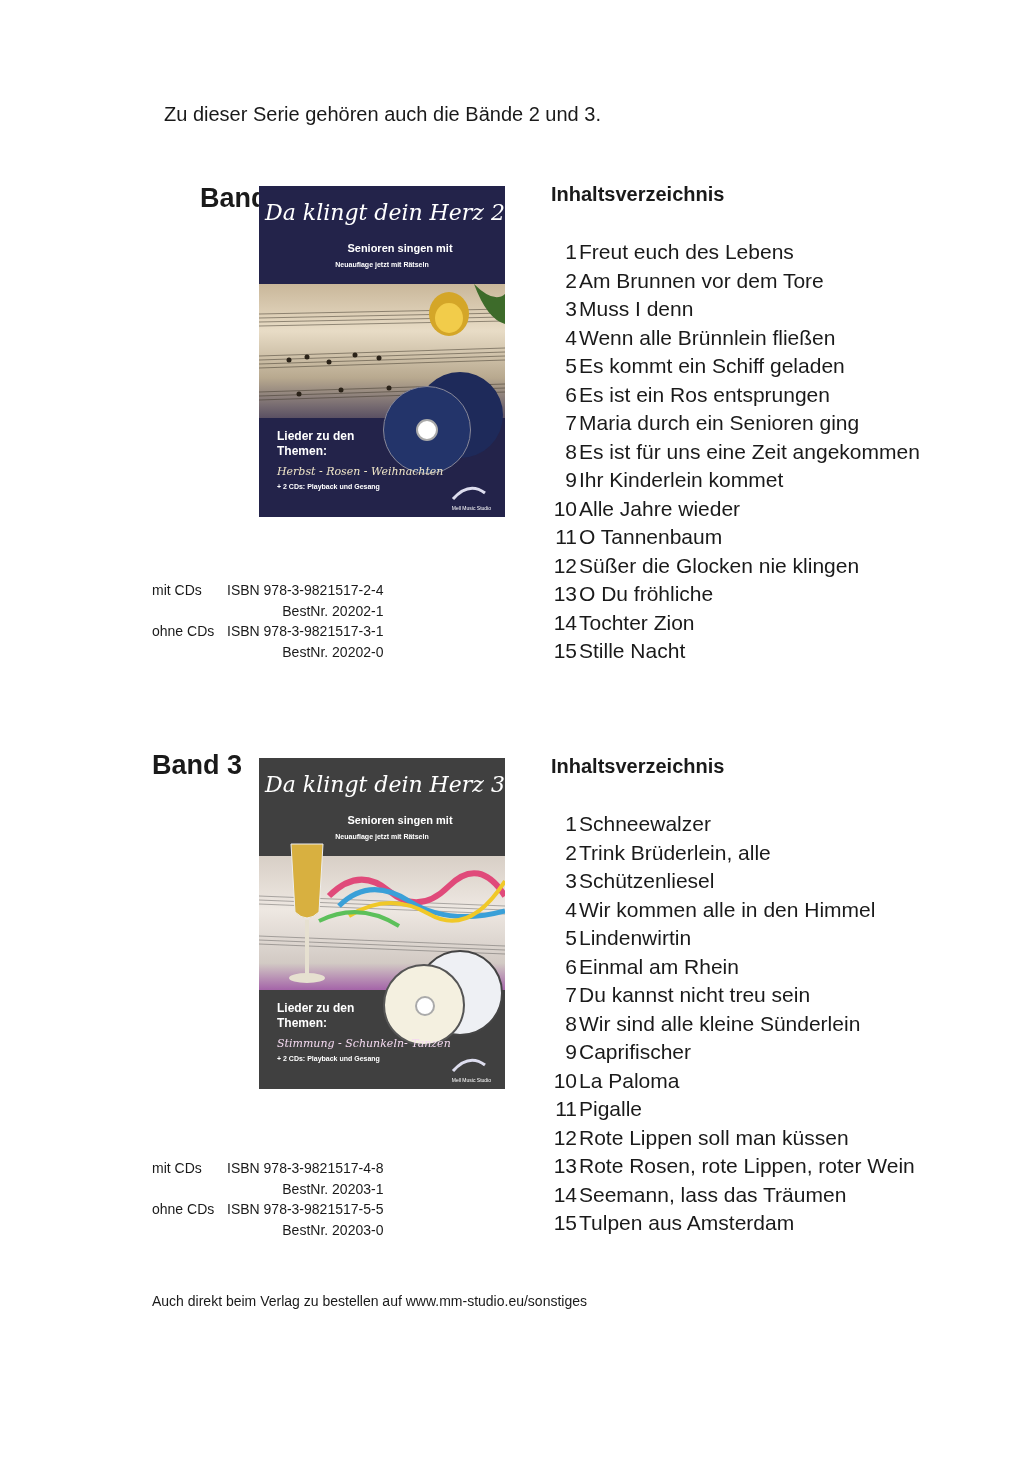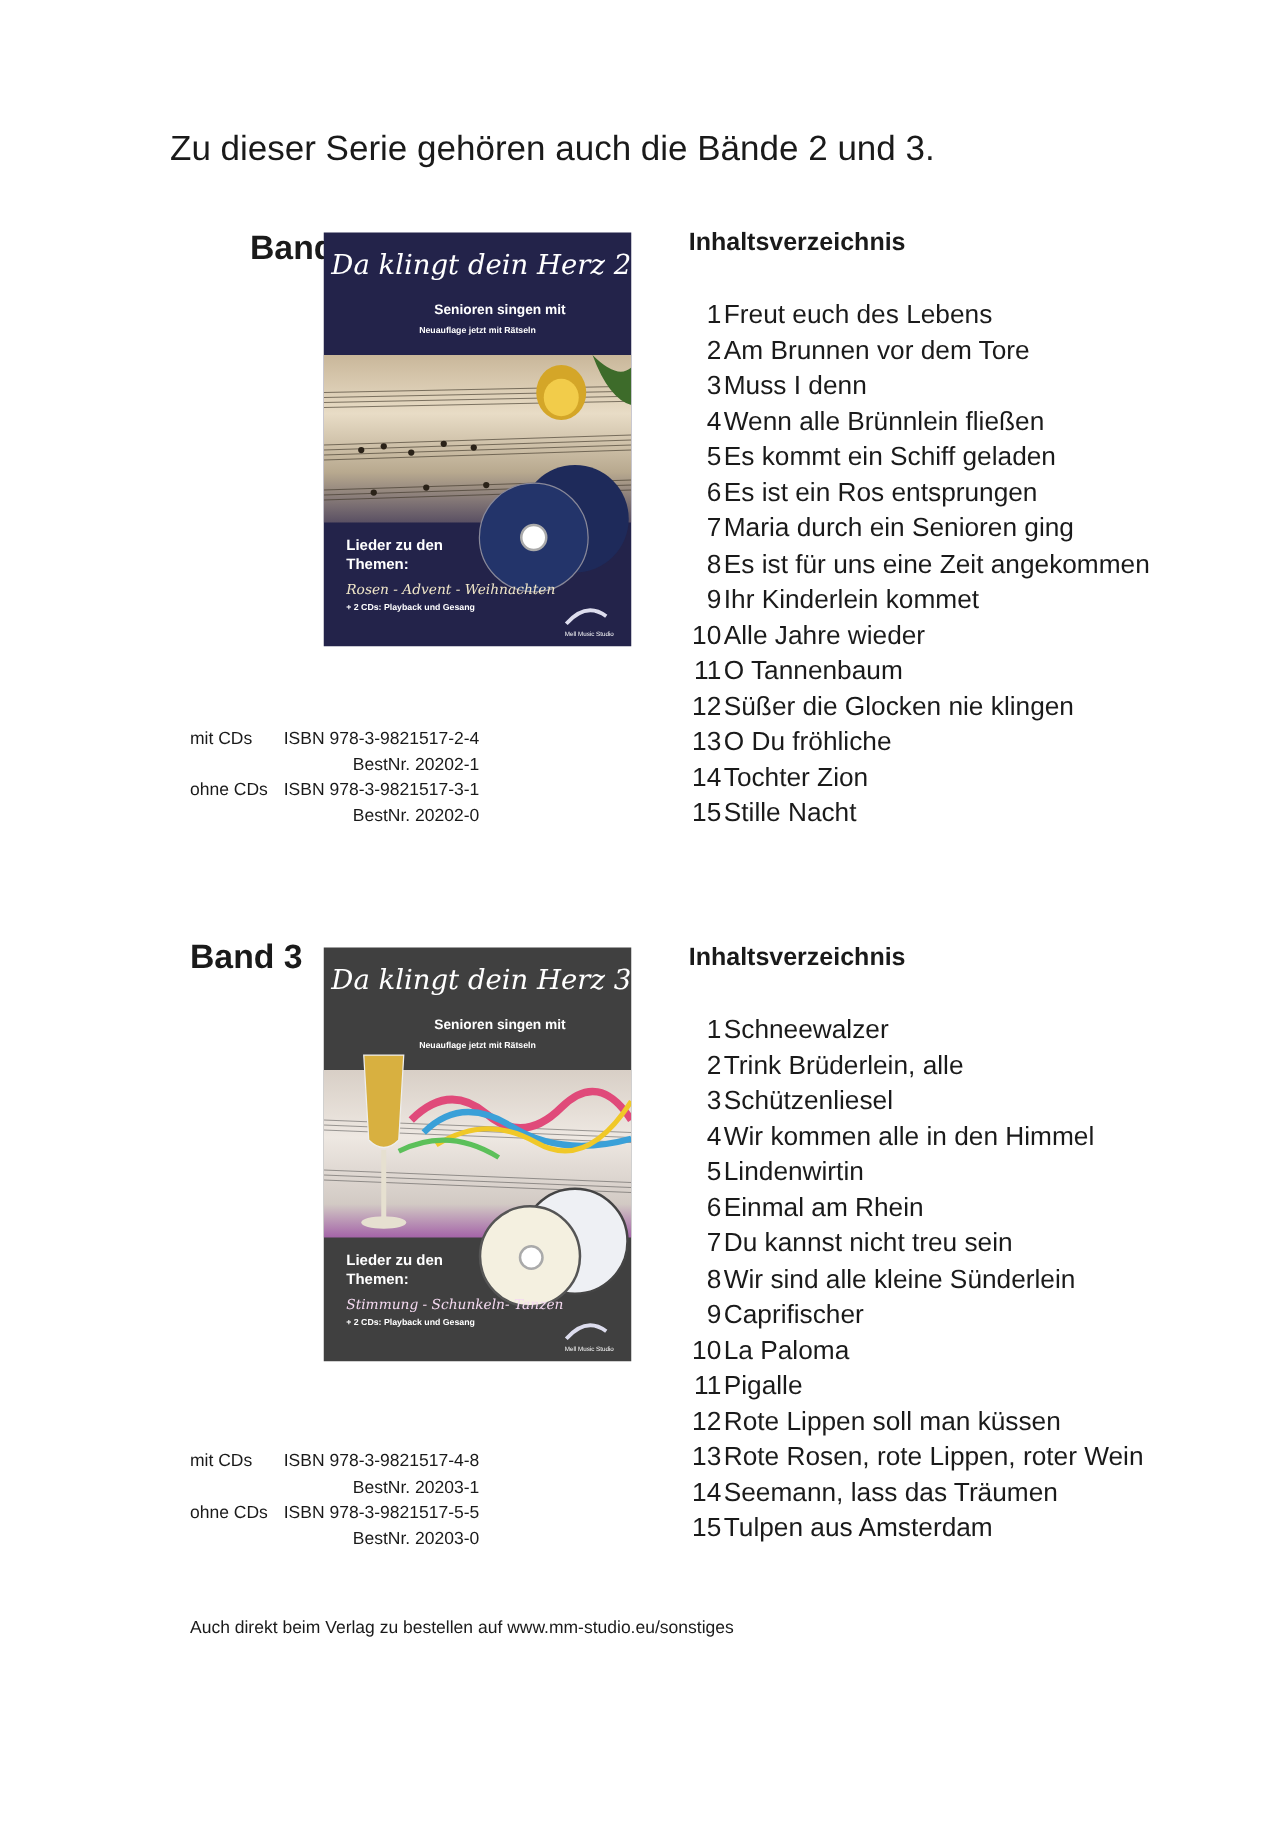--- a/index.html
+++ b/index.html
@@ -1,19 +1,19 @@
 <!DOCTYPE html>
 <html><head>
 <meta charset="utf-8">
 <style>
   html, body { margin:0; padding:0; background:#ffffff; }
   body { width:1024px; height:1457px; position:relative; overflow:hidden;
          font-family:"Liberation Sans", "DejaVu Sans", sans-serif; color:#1a1a1a; }
   .abs { position:absolute; }
-  .intro { left:136px; top:103px; font-size:28px; }
+  .intro { left:164px; top:103px; font-size:20px; }
   .band-title { font-weight:bold; font-size:27px; left:152px; }
   .cover { left:259px; width:246px; height:331px; overflow:hidden; box-sizing:border-box; }
   .cover .script { position:absolute; left:6px; right:0; top:14px; text-align:center;
          font-family:"DejaVu Serif", serif; font-style:italic; font-size:22px; color:#ffffff; }
   .cover .sub { position:absolute; left:0; right:0; top:56px; text-align:center;
          font-weight:bold; font-size:11px; color:#fff;padding-left:36px; }
   .cover .sub2 { position:absolute; left:0; right:0; top:75px; text-align:center;
          font-weight:bold; font-size:7px; color:#fff; }
   .cover .photo { position:absolute; left:0; right:0; top:98px; height:134px; }
   .cover .lieder { position:absolute; left:18px; top:243px; font-weight:bold; font-size:12px; color:#fff; line-height:15px; width:120px; }
@@ -71,21 +71,21 @@
       <ellipse cx="190" cy="30" rx="20" ry="22" fill="#d4a628"></ellipse>
       <ellipse cx="190" cy="34" rx="14" ry="15" fill="#f2cc4a"></ellipse>
       <path d="M215 0 Q235 20 246 10 L246 40 Q228 35 215 0Z" fill="#3d6b2a"></path>
     </svg>
   </div>
   <div class="disc" style="left:158px; top:186px; width:86px; height:86px; background:#1e2a5a;"></div>
   <div class="disc" style="left:124px; top:200px; width:86px; height:86px; background:#23346a; border:1px solid #889;">
     <div class="hole" style="left:32px; top:32px; width:18px; height:18px;"></div>
   </div>
   <div class="lieder">Lieder zu den Themen:</div>
-  <div class="themes" style="color:#f0e6c8;">Rosen - Advent - Weihnachten</div>
+  <div class="themes" style="color:#f0e6c8;">Herbst - Rosen - Weihnachten</div>
   <div class="cds">+ 2 CDs: Playback und Gesang</div>
   <svg class="logo" viewBox="0 0 36 22">
     <path d="M2 18 Q18 0 34 12" stroke="#dde" stroke-width="3" fill="none"></path>
   </svg>
   <div class="logo-text">Mell Music Studio</div>
 </div>
 
 <div class="abs isbn" style="top:580px;">
   <div class="row">
       <span class="lbl">mit CDs</span>

